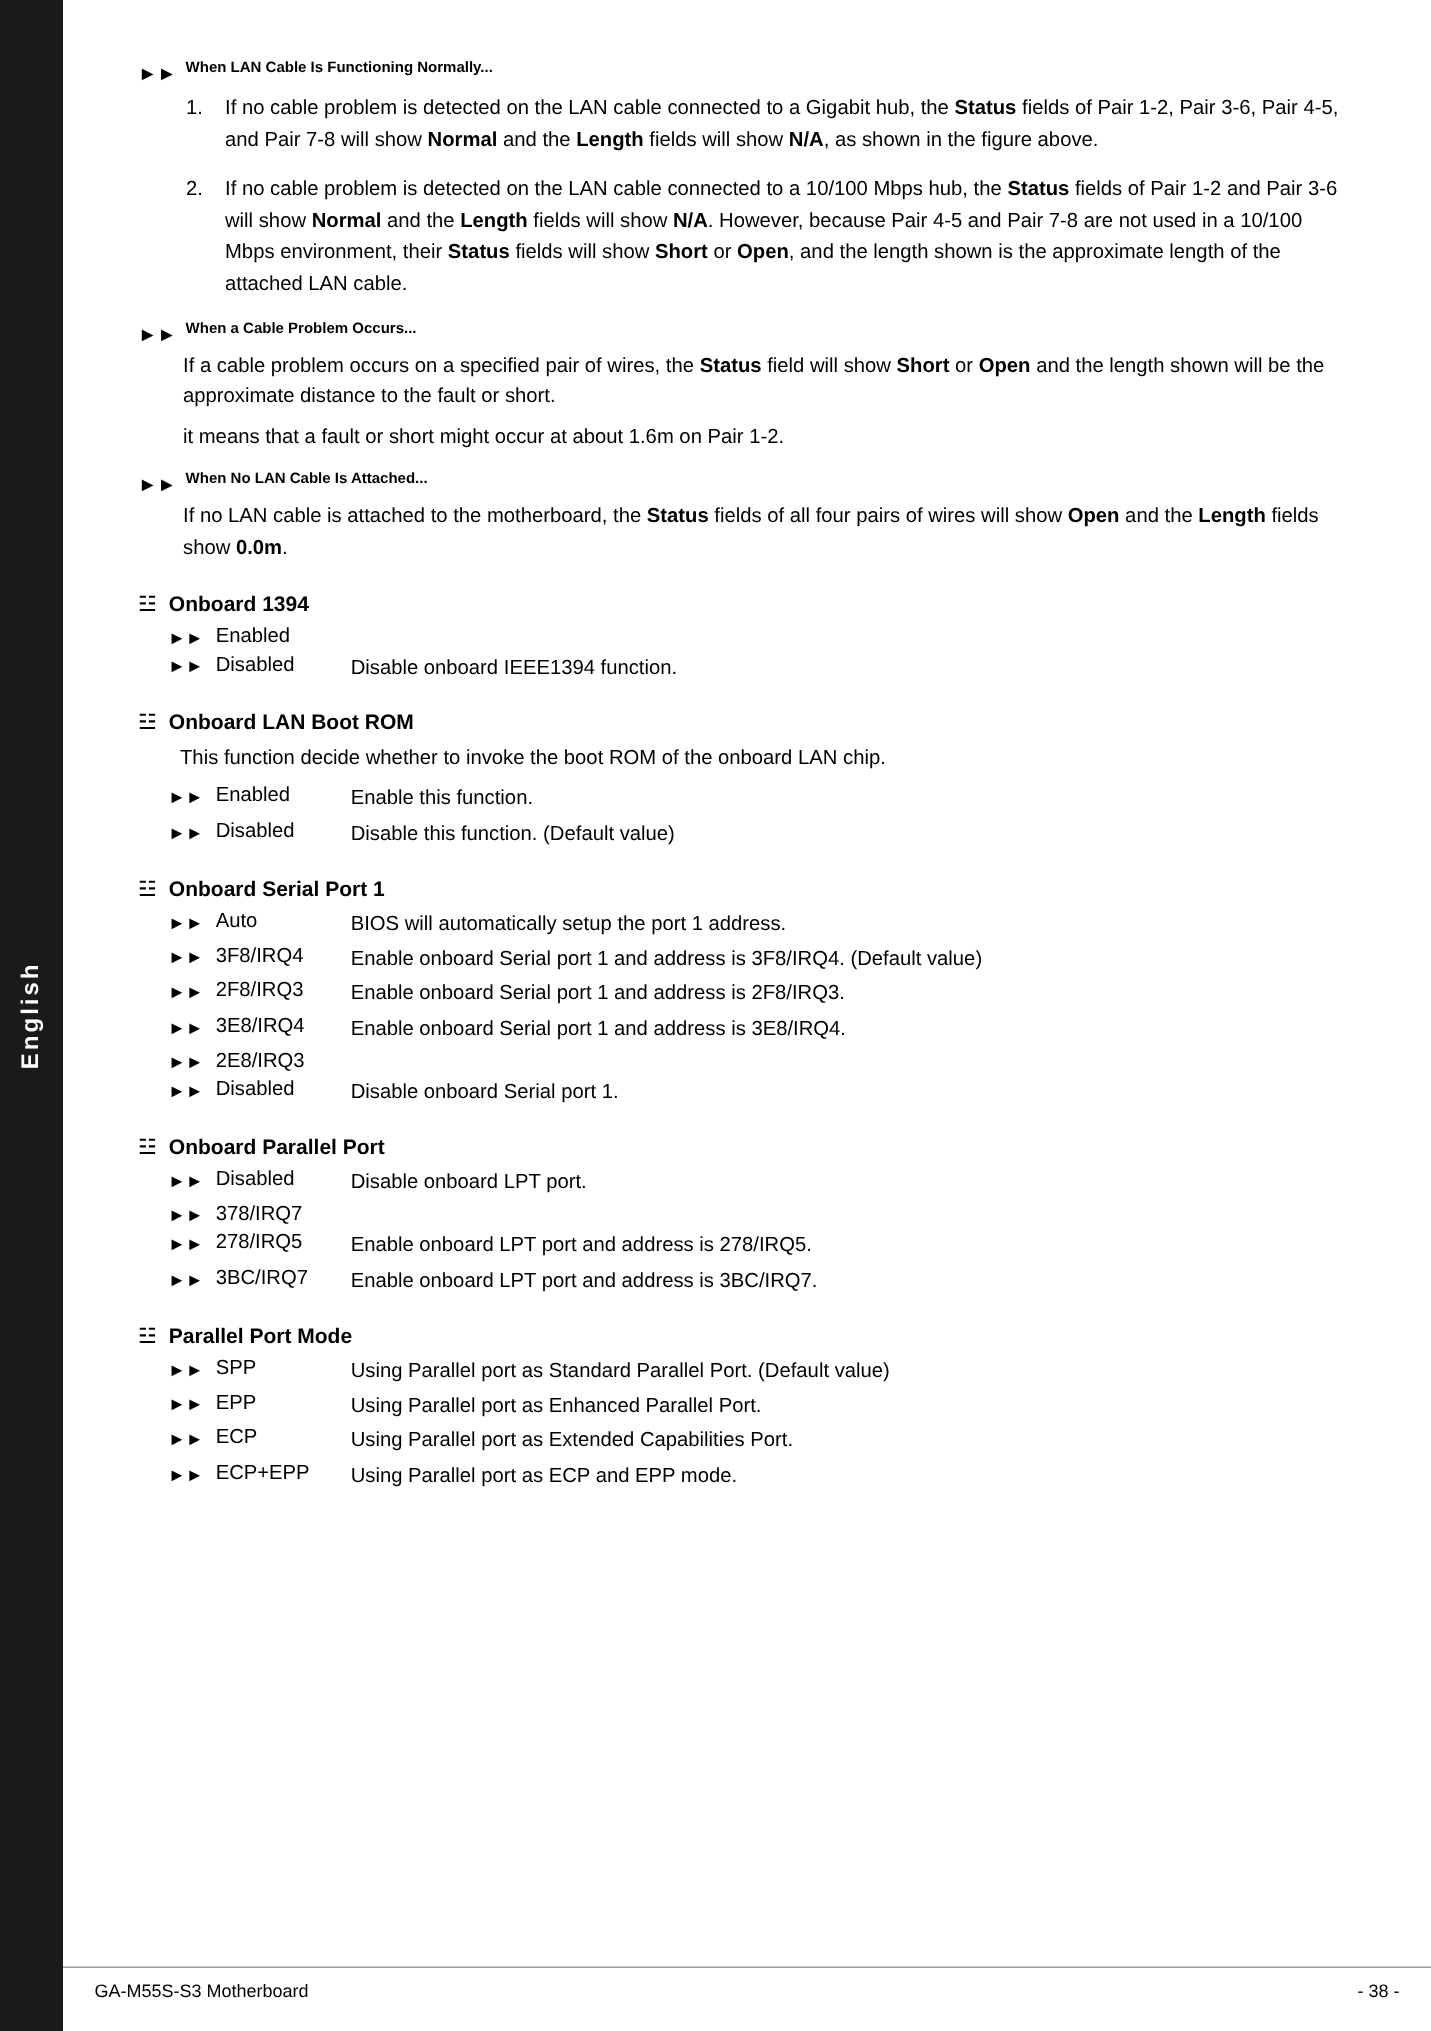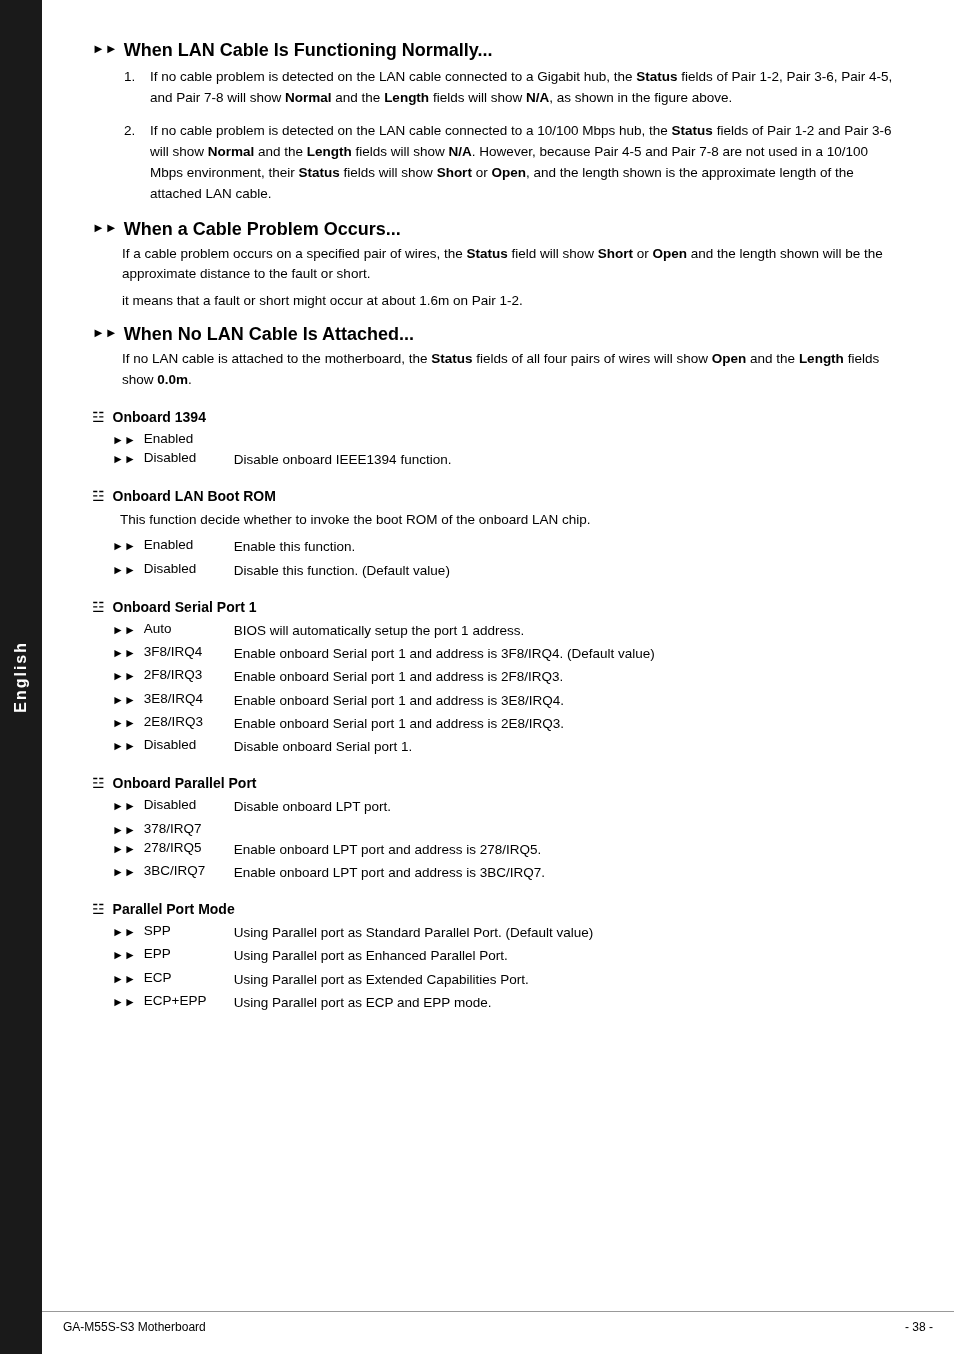--- a/index.html
+++ b/index.html
@@ -51,21 +51,21 @@
     }
     .arrow-bullet {
       color: #000;
       font-size: 13px;
       margin-right: 6px;
       flex-shrink: 0;
       margin-top: 1px;
     }
     .bullet-title {
       font-weight: bold;
-      font-size: 18px;
+      font-size: 10px;
     }
 
     
     .numbered-list {
       padding-left: 30px;
       margin-bottom: 10px;
     }
     .numbered-item {
       margin-bottom: 8px;
       line-height: 1.5;
@@ -274,21 +274,20 @@
         <span class="option-desc">Enable onboard Serial port 1 and address is 2F8/IRQ3.</span>
       </div>
       <div class="option-row">
         <span class="option-arrow">►►</span>
         <span class="option-label">3E8/IRQ4</span>
         <span class="option-desc">Enable onboard Serial port 1 and address is 3E8/IRQ4.</span>
       </div>
       <div class="option-row">
         <span class="option-arrow">►►</span>
         <span class="option-label">2E8/IRQ3</span>
-        <span class="option-desc">Enable onboard Serial port 1 and address is 2E8/IRQ3.</span>
       </div>
       <div class="option-row">
         <span class="option-arrow">►►</span>
         <span class="option-label">Disabled</span>
         <span class="option-desc">Disable onboard Serial port 1.</span>
       </div>
     </div>
   </div>
 
   <div class="section-block">

